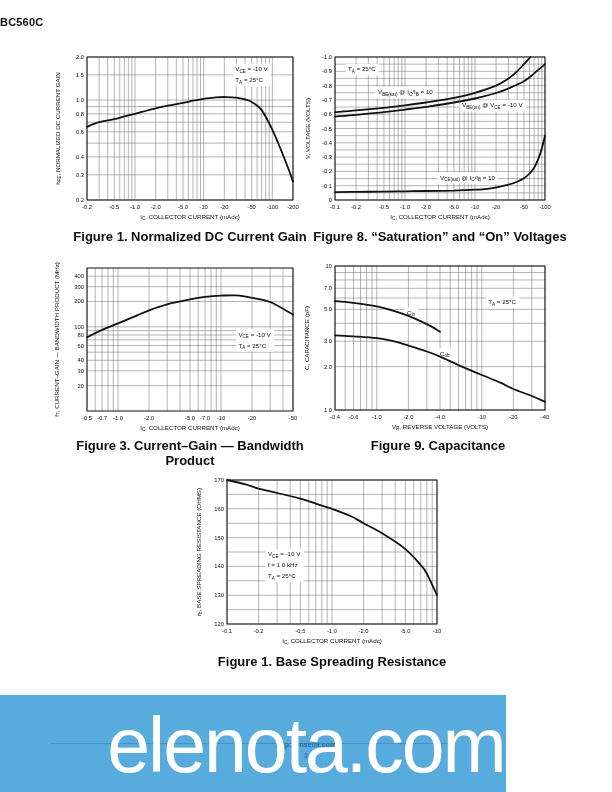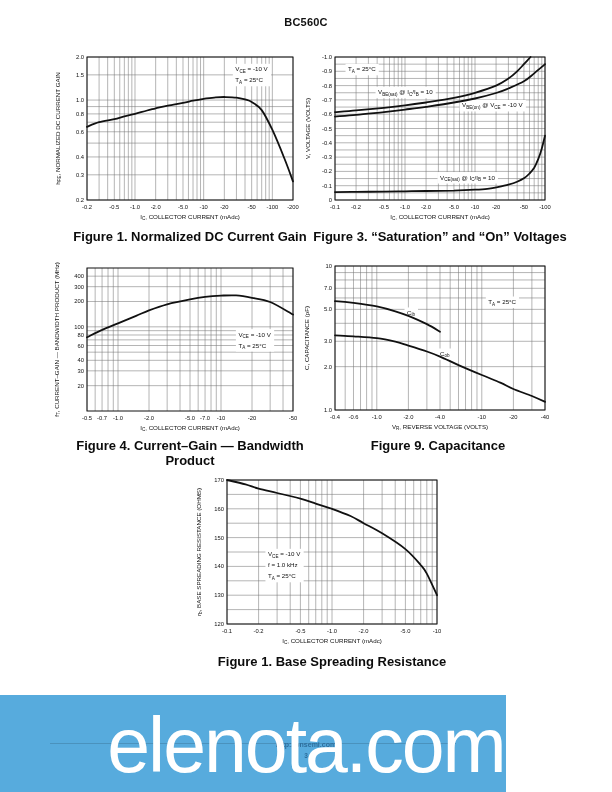--- a/index.html
+++ b/index.html
@@ -1,21 +1,21 @@
 <!DOCTYPE html>
 <html><head>
 <meta charset="utf-8">
 <style>
   html,body{margin:0;padding:0;}
   body{
     width:612px;height:792px;position:relative;background:#ffffff;
     font-family:"Liberation Sans", sans-serif;color:#111;overflow:hidden;
   }
   .page-title{
-    position:absolute;top:16px;left:0;width:612px;text-align:center;
+    position:absolute;top:16px;left:0;width:612px;text-align:left;
     font-size:11px;font-weight:bold;letter-spacing:.2px;
   }
   .fig-svg{position:absolute;overflow:visible;}
   #fig1-svg{left:40px;top:44px;width:270px;height:186px;}
   #fig2-svg{left:300px;top:44px;width:268px;height:186px;}
   #fig3-svg{left:40px;top:252px;width:270px;height:186px;}
   #fig4-svg{left:298px;top:252px;width:270px;height:186px;}
   #fig5-svg{left:180px;top:464px;width:304px;height:192px;}
   .caption{
     position:absolute;width:280px;text-align:center;
@@ -218,21 +218,21 @@
       <text x="32" y="100.8" font-size="5.8" fill="#111111" text-anchor="end">-0.4</text>
       <text x="32" y="115.1" font-size="5.8" fill="#111111" text-anchor="end">-0.3</text>
       <text x="32" y="129.4" font-size="5.8" fill="#111111" text-anchor="end">-0.2</text>
       <text x="32" y="143.70000000000002" font-size="5.8" fill="#111111" text-anchor="end">-0.1</text>
       <text x="32" y="158" font-size="5.8" fill="#111111" text-anchor="end">0</text>
       <text x="140" y="175" font-size="6.2" fill="#111111" text-anchor="middle"><tspan dy="0.00" font-size="6.2">I</tspan><tspan dy="1.49" font-size="4.588">C</tspan><tspan dy="-1.49" font-size="6.2">, COLLECTOR CURRENT (mAdc)</tspan></text>
       <g transform="rotate(-90 10 84.5)">
         <text x="10" y="84.5" font-size="6.2" fill="#111111" text-anchor="middle"><tspan dy="0.00" font-size="6.2">V, VOLTAGE (VOLTS)</tspan></text>
       </g>
     </svg>
-  <div id="cap2" class="caption">Figure 3. “Saturation” and “On” Voltages</div>
+  <div id="cap2" class="caption">Figure 8. “Saturation” and “On” Voltages</div>
 </div>
 
 <div>
   <svg id="fig3-svg" class="fig-svg">
       <line x1="47" y1="16" x2="47" y2="159" stroke="#777777" stroke-width="0.55"></line>
       <line x1="55.15566834290536" y1="16" x2="55.15566834290536" y2="159" stroke="#777777" stroke-width="0.55"></line>
       <line x1="62.05118767485851" y1="16" x2="62.05118767485851" y2="159" stroke="#777777" stroke-width="0.55"></line>
       <line x1="68.02435821356025" y1="16" x2="68.02435821356025" y2="159" stroke="#777777" stroke-width="0.55"></line>
       <line x1="73.29306802564052" y1="16" x2="73.29306802564052" y2="159" stroke="#777777" stroke-width="0.55"></line>
       <line x1="78.00608955339007" y1="16" x2="78.00608955339007" y2="159" stroke="#777777" stroke-width="0.55"></line>
@@ -284,21 +284,21 @@
       <text x="44" y="84.98814116184566" font-size="5.8" fill="#111111" text-anchor="end">80</text>
       <text x="44" y="95.50406509775368" font-size="5.8" fill="#111111" text-anchor="end">60</text>
       <text x="44" y="110.32542744123043" font-size="5.8" fill="#111111" text-anchor="end">40</text>
       <text x="44" y="120.84135137713847" font-size="5.8" fill="#111111" text-anchor="end">30</text>
       <text x="44" y="135.66271372061522" font-size="5.8" fill="#111111" text-anchor="end">20</text>
       <text x="150" y="178" font-size="6.2" fill="#111111" text-anchor="middle"><tspan dy="0.00" font-size="6.2">I</tspan><tspan dy="1.49" font-size="4.588">C</tspan><tspan dy="-1.49" font-size="6.2">, COLLECTOR CURRENT (mAdc)</tspan></text>
       <g transform="rotate(-90 19 87.5)">
         <text x="19" y="87.5" font-size="6.2" fill="#111111" text-anchor="middle"><tspan dy="0.00" font-size="6.2">f</tspan><tspan dy="1.49" font-size="4.588">T</tspan><tspan dy="-1.49" font-size="6.2">, CURRENT–GAIN — BANDWIDTH PRODUCT (MHz)</tspan></text>
       </g>
     </svg>
-  <div id="cap3" class="caption">Figure 4. Current–Gain — Bandwidth Product</div>
+  <div id="cap3" class="caption">Figure 3. Current–Gain — Bandwidth Product</div>
 </div>
 
 <div>
   <svg id="fig4-svg" class="fig-svg">
       <line x1="37" y1="14" x2="37" y2="158" stroke="#777777" stroke-width="0.55"></line>
       <line x1="47.17555136584592" y1="14" x2="47.17555136584592" y2="158" stroke="#777777" stroke-width="0.55"></line>
       <line x1="55.48958220084653" y1="14" x2="55.48958220084653" y2="158" stroke="#777777" stroke-width="0.55"></line>
       <line x1="62.518995112060914" y1="14" x2="62.518995112060914" y2="158" stroke="#777777" stroke-width="0.55"></line>
       <line x1="68.60814954471803" y1="14" x2="68.60814954471803" y2="158" stroke="#777777" stroke-width="0.55"></line>
       <line x1="73.97916440169305" y1="14" x2="73.97916440169305" y2="158" stroke="#777777" stroke-width="0.55"></line>

